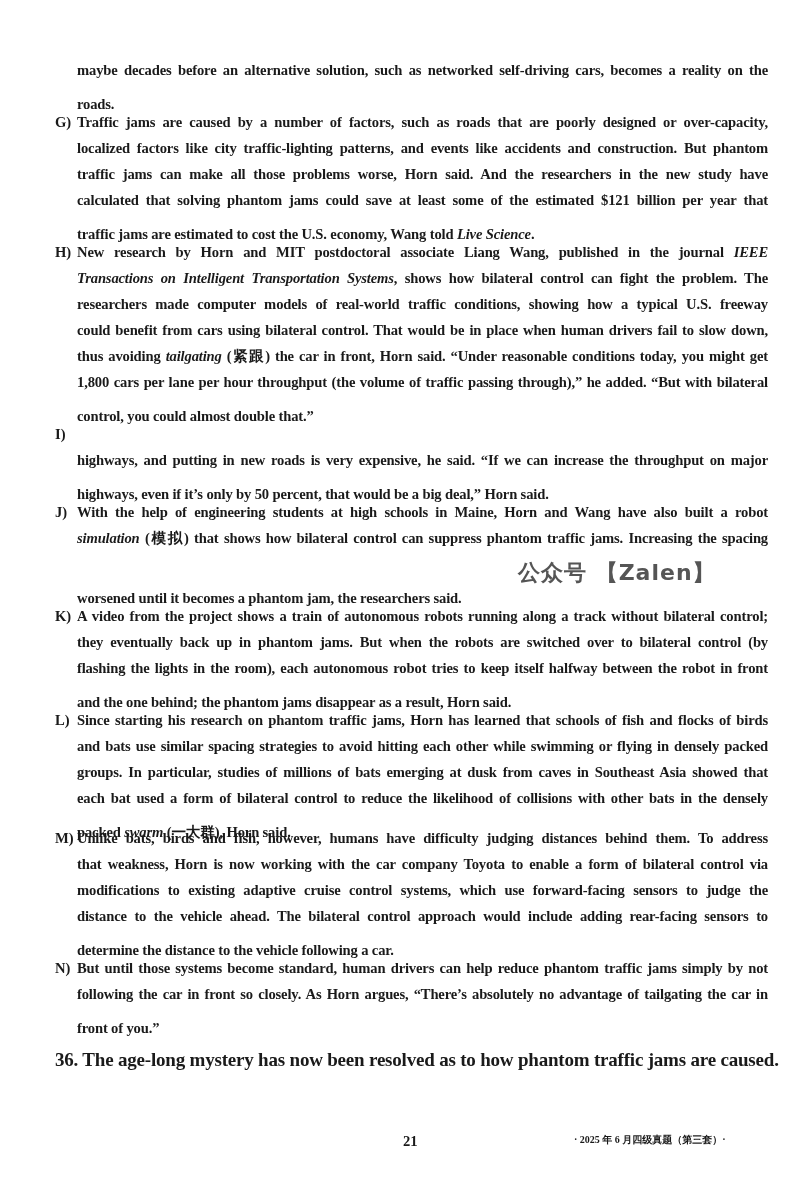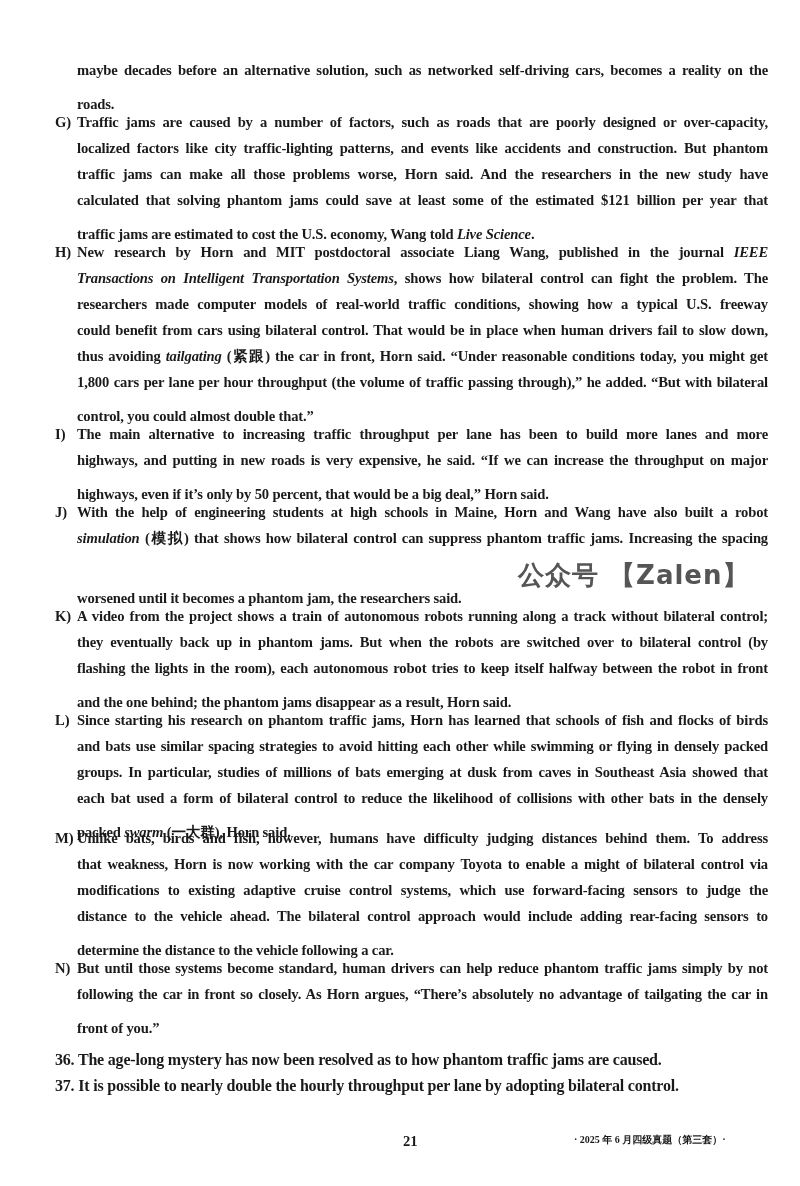--- a/index.html
+++ b/index.html
@@ -15,24 +15,24 @@
     text-align: justify; text-align-last: justify;
     letter-spacing: -0.15px;
   }
   .line.last { text-align-last: left; margin-top: 8px; }
   .label {
     position: absolute; left: 47px; font-size: 14.6px; line-height: 20px;
   }
   em { font-style: italic; }
   .watermark {
     position: absolute; left: 510px; top: 558px;
-    font-family: "DejaVu Sans", sans-serif; font-size: 26px; color: #555;
+    font-family: "DejaVu Sans", sans-serif; font-size: 22px; color: #555;
     letter-spacing: 1px; white-space: nowrap;
   }
-  .question { position: absolute; left: 47px; font-size: 16px; line-height: 20px; white-space: nowrap; letter-spacing: -0.2px; }
+  .question { position: absolute; left: 47px; font-size: 19px; line-height: 20px; white-space: nowrap; letter-spacing: -0.2px; }
   .page-num { position: absolute; left: 395px; top: 1133px; font-size: 14.6px; }
   .footer-note { position: absolute; left: 566px; top: 1133px; font-size: 10px; white-space: nowrap; }
 </style>
 </head>
 <body>
 
 <div class="page">
 
   <div class="line" style="top:60px">maybe decades before an alternative solution, such as networked self-driving cars, becomes a reality on the</div>
   <div class="line last" style="top:86px">roads.</div>
@@ -47,21 +47,20 @@
   <div class="label" style="top:242px">H)</div>
   <div class="line" style="top:242px"><span>New research by Horn and MIT postdoctoral associate Liang Wang, published in the journal </span><em>IEEE</em></div>
   <div class="line" style="top:268px"><em>Transactions on Intelligent Transportation Systems</em><span>, shows how bilateral control can fight the problem. The</span></div>
   <div class="line" style="top:294px">researchers made computer models of real-world traffic conditions, showing how a typical U.S. freeway</div>
   <div class="line" style="top:320px">could benefit from cars using bilateral control. That would be in place when human drivers fail to slow down,</div>
   <div class="line" style="top:346px"><span>thus avoiding </span><em>tailgating</em><span> (紧跟) the car in front, Horn said. “Under reasonable conditions today, you might get</span></div>
   <div class="line" style="top:372px">1,800 cars per lane per hour throughput (the volume of traffic passing through),” he added. “But with bilateral</div>
   <div class="line last" style="top:398px">control, you could almost double that.”</div>
 
   <div class="label" style="top:424px">I)</div>
-  <div class="line" style="top:424px">The main alternative to increasing traffic throughput per lane has been to build more lanes and more</div>
   <div class="line" style="top:450px">highways, and putting in new roads is very expensive, he said. “If we can increase the throughput on major</div>
   <div class="line last" style="top:476px">highways, even if it’s only by 50 percent, that would be a big deal,” Horn said.</div>
 
   <div class="label" style="top:502px">J)</div>
   <div class="line" style="top:502px">With the help of engineering students at high schools in Maine, Horn and Wang have also built a robot</div>
   <div class="line" style="top:528px"><em>simulation</em><span> (模拟) that shows how bilateral control can suppress phantom traffic jams. Increasing the spacing</span></div>
   <div class="line last" style="top:580px">worsened until it becomes a phantom jam, the researchers said.</div>
   <div class="watermark">公众号 【Zalen】</div>
 
   <div class="label" style="top:606px">K)</div>
@@ -72,28 +71,27 @@
 
   <div class="label" style="top:710px">L)</div>
   <div class="line" style="top:710px">Since starting his research on phantom traffic jams, Horn has learned that schools of fish and flocks of birds</div>
   <div class="line" style="top:736px">and bats use similar spacing strategies to avoid hitting each other while swimming or flying in densely packed</div>
   <div class="line" style="top:762px">groups. In particular, studies of millions of bats emerging at dusk from caves in Southeast Asia showed that</div>
   <div class="line" style="top:788px">each bat used a form of bilateral control to reduce the likelihood of collisions with other bats in the densely</div>
   <div class="line last" style="top:814px"><span>packed </span><em>swarm</em><span> (一大群), Horn said.</span></div>
 
   <div class="label" style="top:828px">M)</div>
   <div class="line" style="top:828px">Unlike bats, birds and fish, however, humans have difficulty judging distances behind them. To address</div>
-  <div class="line" style="top:854px">that weakness, Horn is now working with the car company Toyota to enable a might of bilateral control via</div>
+  <div class="line" style="top:854px">that weakness, Horn is now working with the car company Toyota to enable a form of bilateral control via</div>
   <div class="line" style="top:880px">modifications to existing adaptive cruise control systems, which use forward-facing sensors to judge the</div>
   <div class="line" style="top:906px">distance to the vehicle ahead. The bilateral control approach would include adding rear-facing sensors to</div>
   <div class="line last" style="top:932px">determine the distance to the vehicle following a car.</div>
 
   <div class="label" style="top:958px">N)</div>
   <div class="line" style="top:958px">But until those systems become standard, human drivers can help reduce phantom traffic jams simply by not</div>
   <div class="line" style="top:984px">following the car in front so closely. As Horn argues, “There’s absolutely no advantage of tailgating the car in</div>
   <div class="line last" style="top:1010px">front of you.”</div>
 
   <div class="question" style="top:1050px">36. The age-long mystery has now been resolved as to how phantom traffic jams are caused.</div>
-  <div class="question" style="top:1076px">37. It is possible to nearly double the hourly throughput per lane by adopting bilateral control.</div>
 
   <div class="page-num">21</div>
   <div class="footer-note">· 2025 年 6 月四级真题（第三套）·</div>
 </div>
 
 </body></html>

